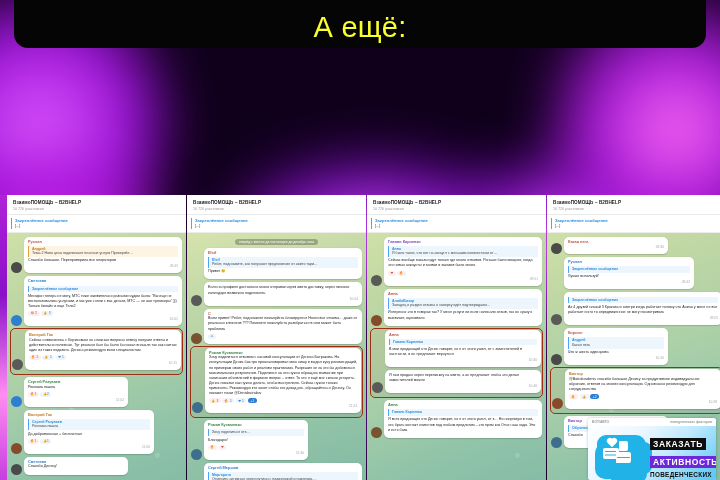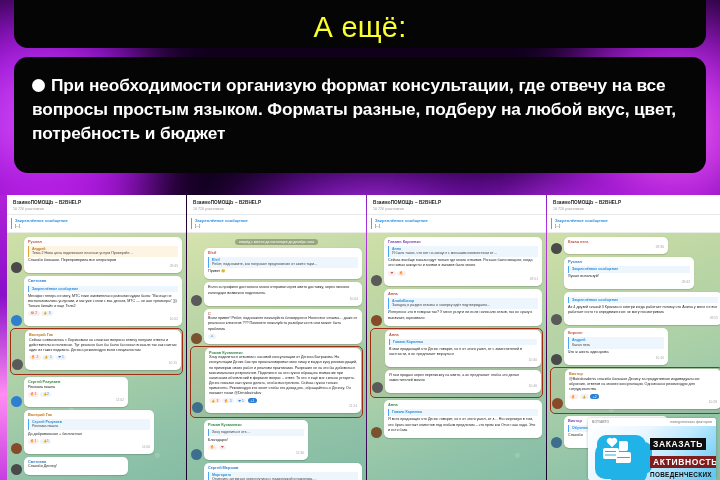--- a/index.html
+++ b/index.html
@@ -112,21 +112,21 @@
       background:#21b3e8;border-radius:1px;box-shadow:-3px 0 0 #21b3e8,3px 0 0 #21b3e8;}
   #badge .thumb{position:absolute;left:27px;top:9px;width:9px;height:10px;background:#fff;border-radius:1px 2px 2px 1px;}
   #badge .heart{position:absolute;left:17px;top:8px;width:6px;height:6px;background:#fff;
       transform:rotate(-45deg);border-radius:0 0 1px 0;}
   #badge .heart:before,#badge .heart:after{content:"";position:absolute;width:6px;height:6px;
       background:#fff;border-radius:50%;}
   #badge .heart:before{top:-3px;left:0;} #badge .heart:after{top:0;left:3px;}
   #badge .txtwrap{position:absolute;left:62px;top:15px;width:64px;}
   #badge .l1{background:#0d0d0d;color:#fff;font-size:8.5px;font-weight:bold;
       letter-spacing:.6px;padding:1px 3px;display:inline-block;}
-  #badge .l2{background:#7f1d1d;color:#fff;font-size:8.5px;font-weight:bold;
+  #badge .l2{background:#6d28d9;color:#fff;font-size:8.5px;font-weight:bold;
       letter-spacing:.6px;padding:1px 3px;display:inline-block;margin-top:1px;}
   #badge .l3{color:#0d0d0d;font-size:6.4px;font-weight:bold;letter-spacing:.3px;margin-top:2px;line-height:1.25;}
 
   
   #right-sliver{position:absolute;right:0;top:195px;width:6px;height:285px;
      background:linear-gradient(180deg,#c02ae0,#7a0cb8 40%,#ff9cf5 75%,#d14ae8);}
   #left-sliver{position:absolute;left:0;top:195px;width:7px;height:285px;
      background:linear-gradient(180deg,#b022d8,#8a10c9 35%,#ff8df2 70%,#c63ee0);}
 </style>
 </head>
@@ -141,25 +141,20 @@
     <div class="glow g4"></div>
     <div class="glow g5"></div>
     <div class="glow g6"></div>
     <div class="glow g7"></div>
   </div>
 
   <div class="card" id="title-card">
     <div id="title-text">А ещё:</div>
   </div>
 
-  <div class="card" id="body-card">
-    <div id="body-text">
-      <span class="bullet"></span><span>При необходимости организую формат консультации, где отвечу на все вопросы простым языком. Форматы разные, подберу на любой вкус, цвет, потребность и бюджет</span>
-    </div>
-  </div>
 
   <div id="left-sliver"></div>
   <div id="right-sliver"></div>
 
   <div id="shots">
 
     <div class="shot s1">
       <div class="tg-head">
         <div class="tg-title">ВзаимоПОМОЩЬ – B2BHELP</div>
         <div class="tg-sub">10 726 участников</div>

